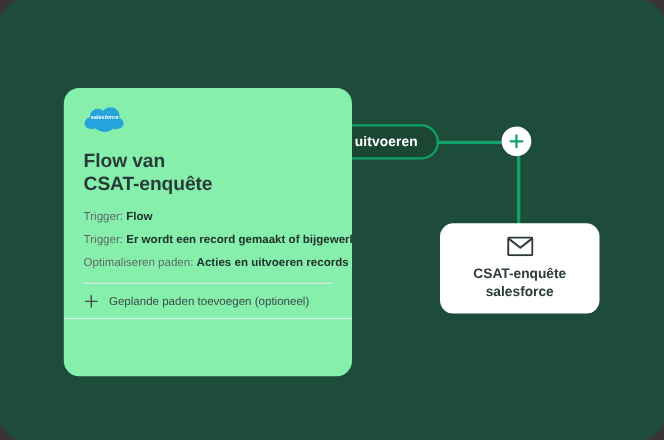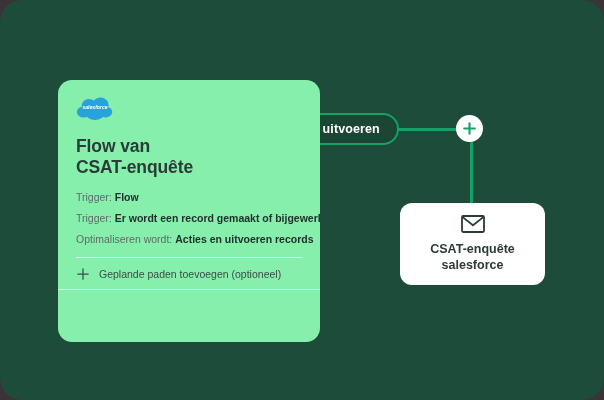--- a/index.html
+++ b/index.html
@@ -228,21 +228,21 @@
 
       <div class="meta-row">
         <span>Trigger:</span>
         <b>Flow</b>
       </div>
       <div class="meta-row">
         <span>Trigger:</span>
         <b>Er wordt een record gemaakt of bijgewerkt</b>
       </div>
       <div class="meta-row">
-        <span>Optimaliseren wordt:</span>
+        <span>Optimaliseren paden:</span>
         <b>Acties en uitvoeren records</b>
       </div>
 
       <div class="divider"></div>
     </div>
 
     <div class="action-row">
       <span class="action-icon">
         <svg width="14" height="14" viewBox="0 0 14 14" aria-hidden="true">
           <path d="M7 1.8 V12.2 M1.8 7 H12.2" stroke="#3c4c49" stroke-width="1.25" stroke-linecap="round"></path>

